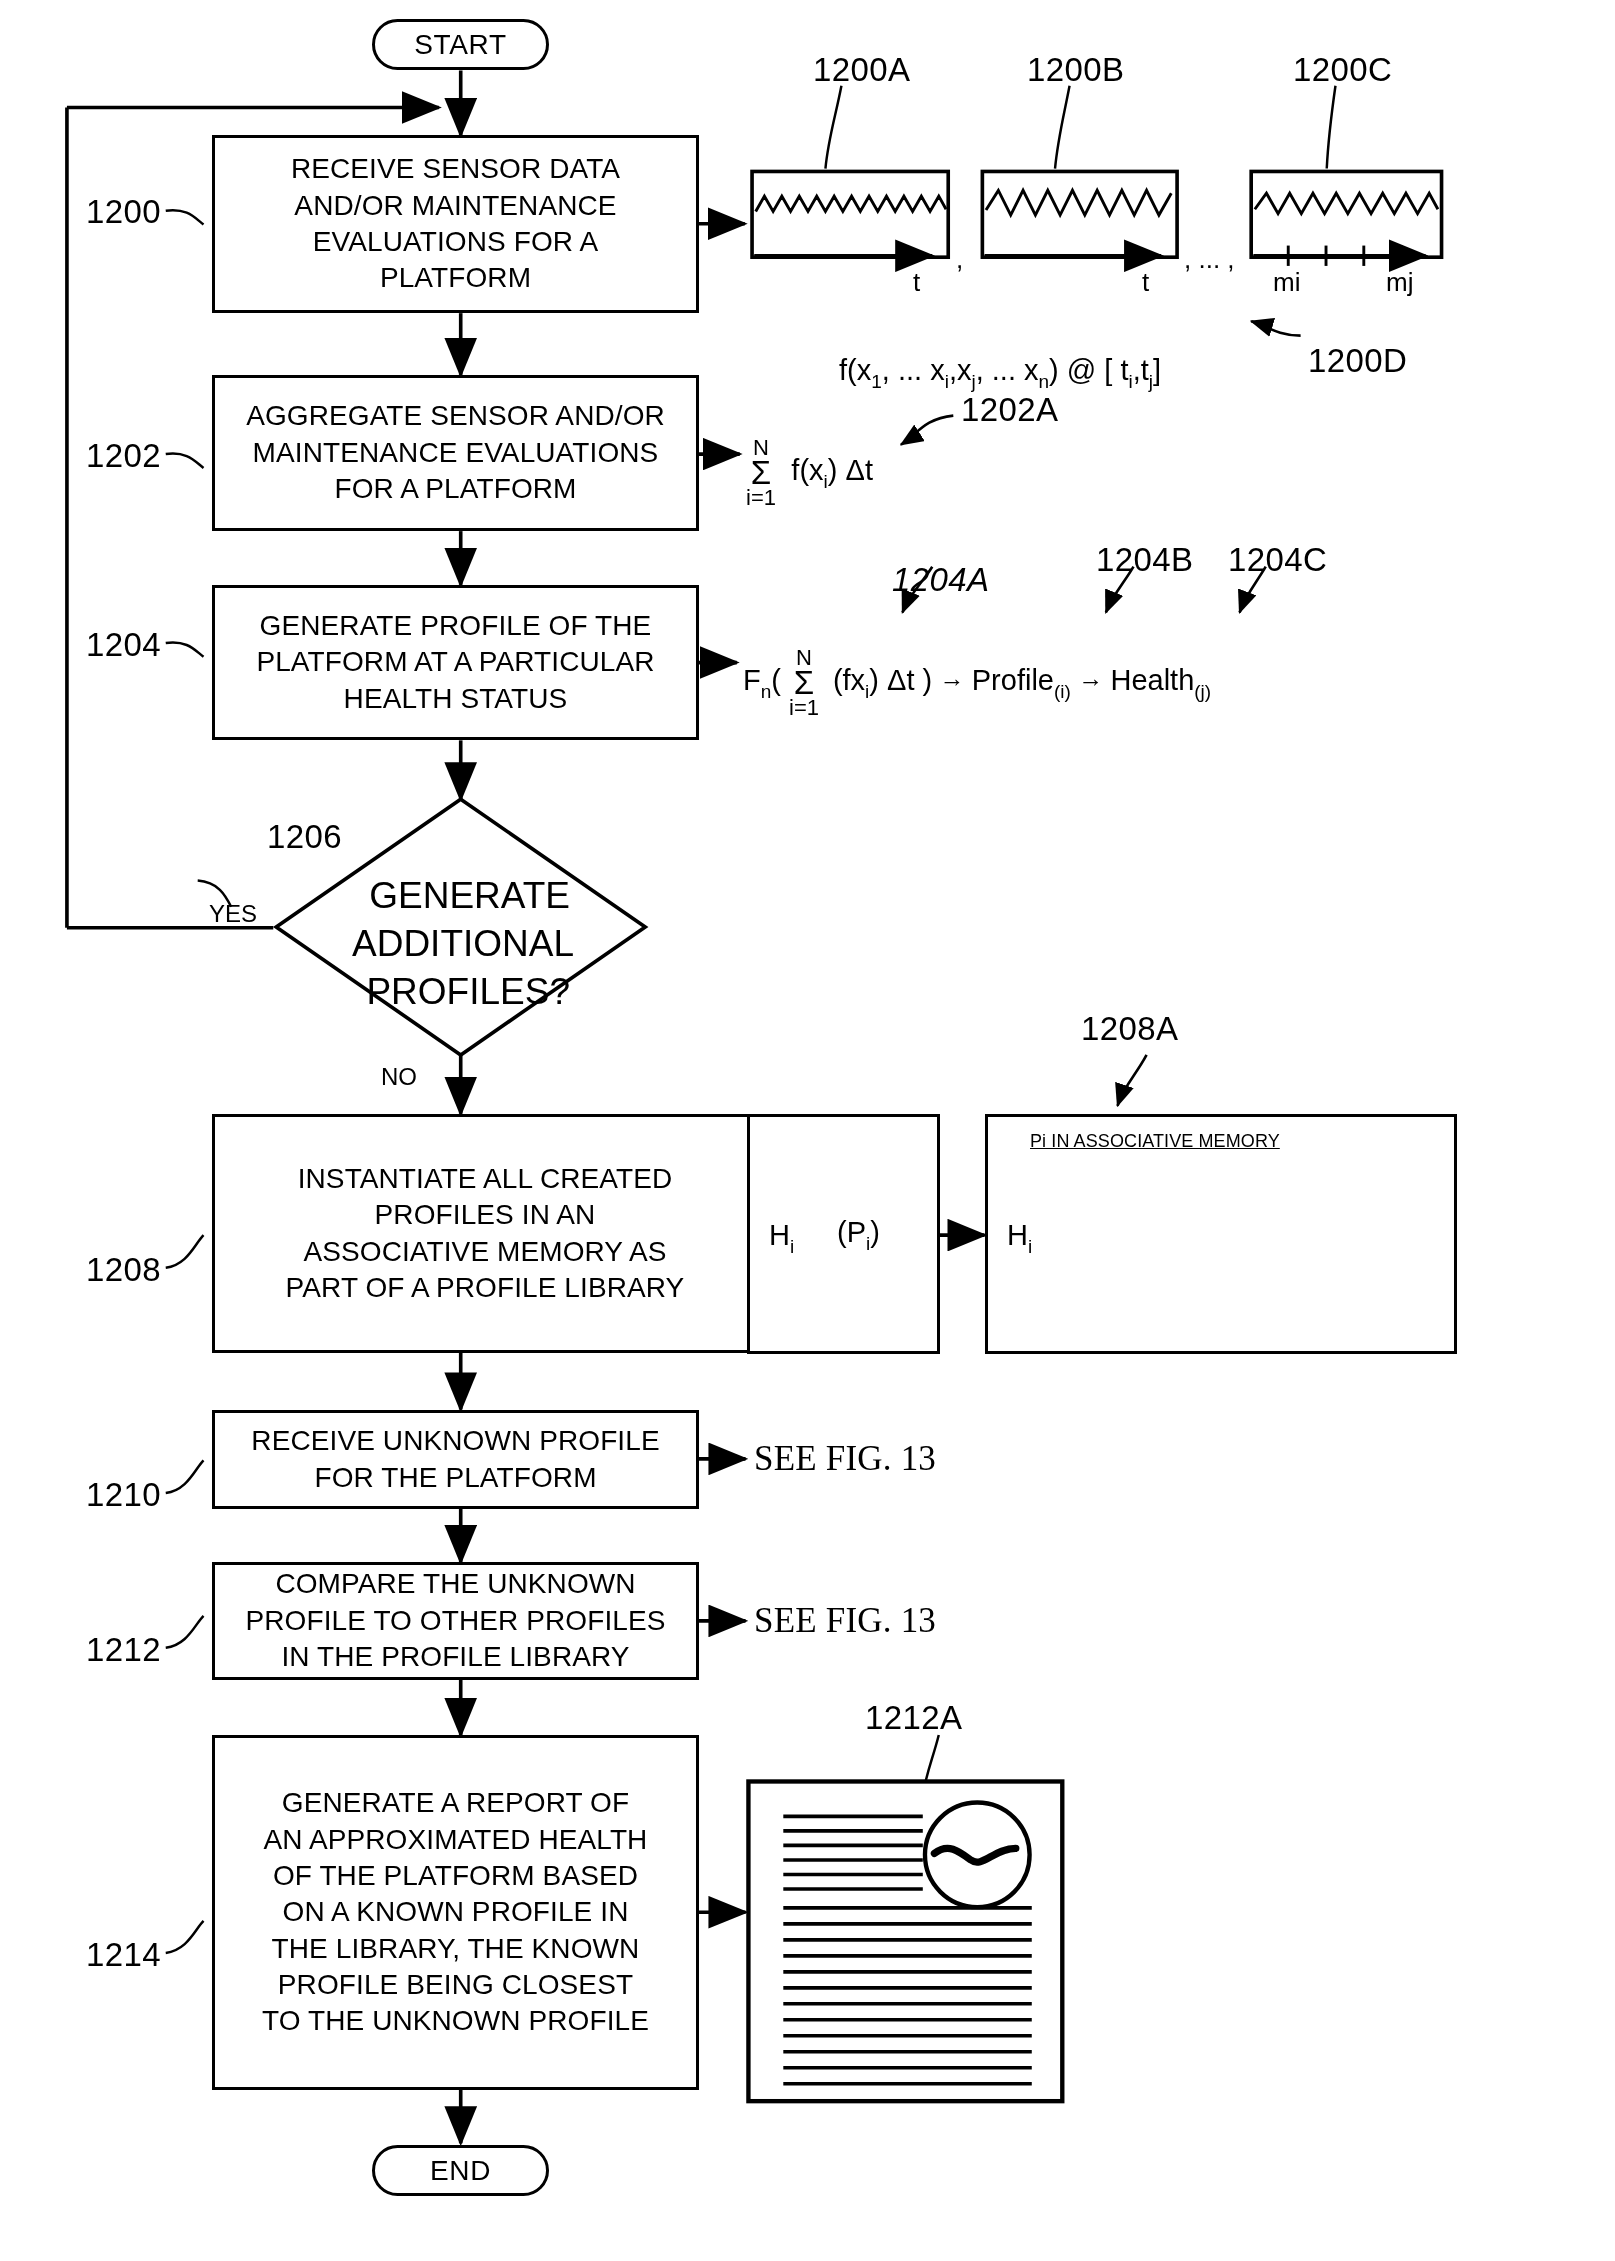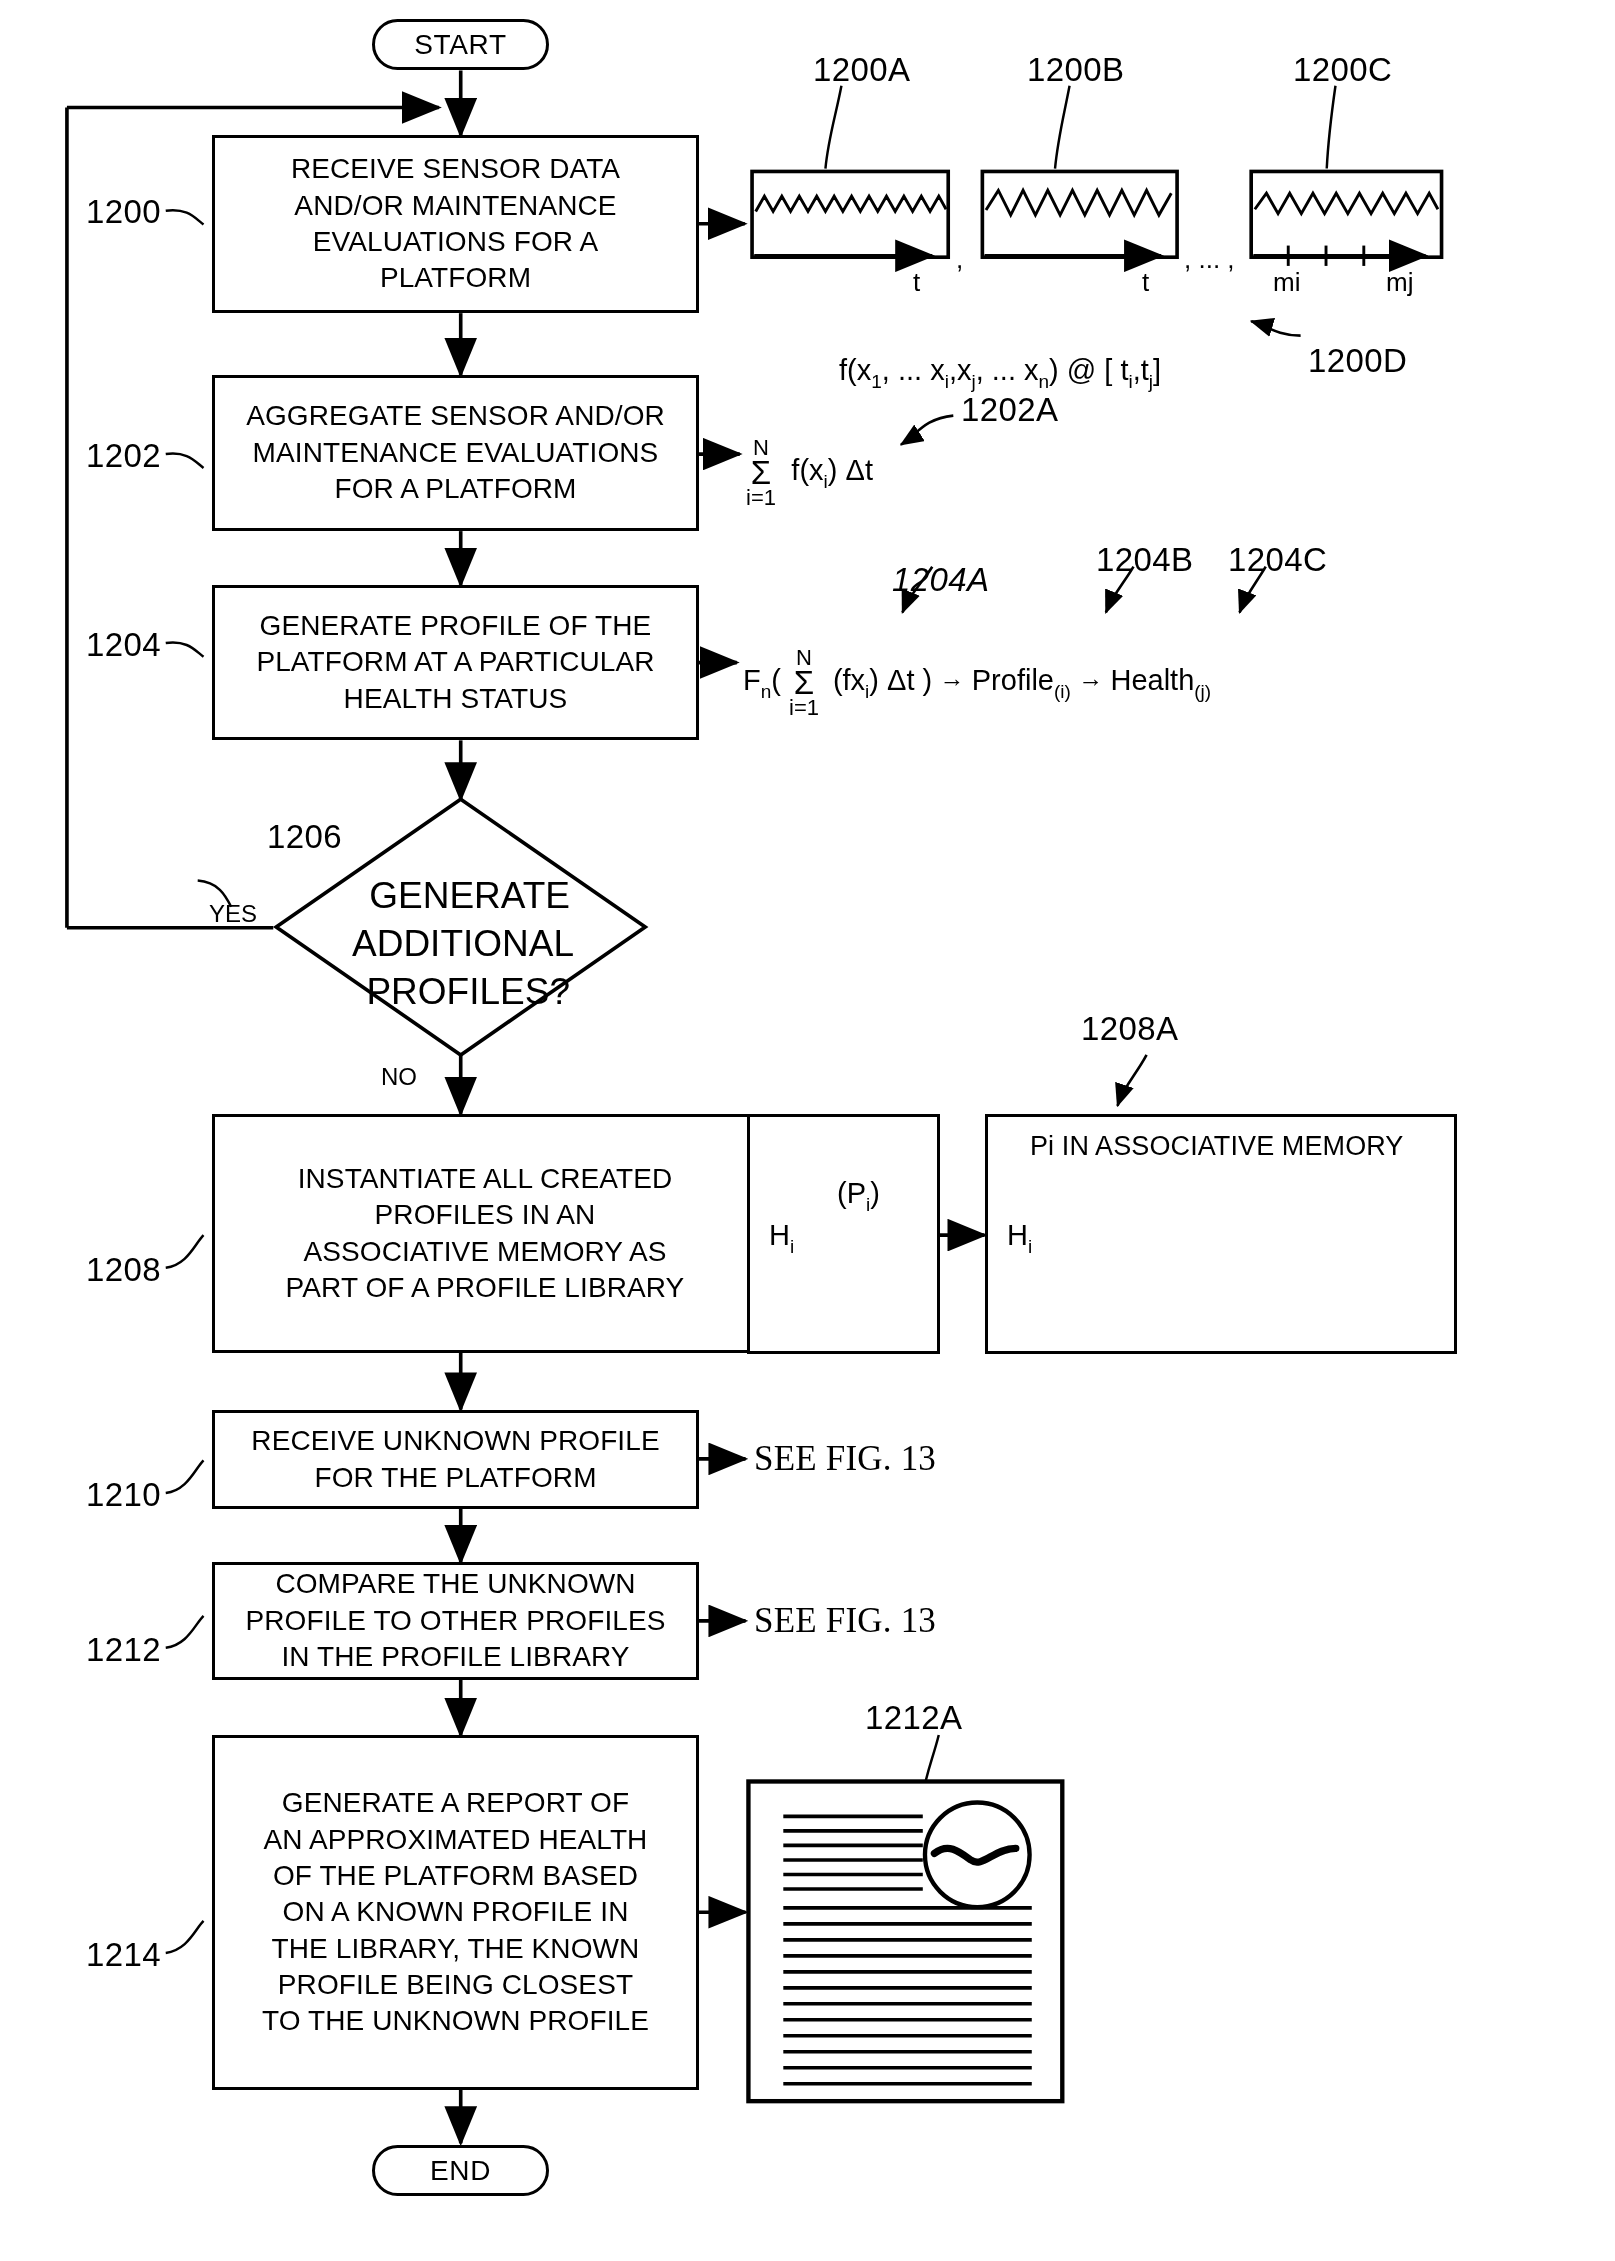--- a/index.html
+++ b/index.html
@@ -18,21 +18,21 @@
   .term .txt{font-size:28px;letter-spacing:0.7px;}
 
   .diamond-label{position:absolute;text-align:right;font-size:37px;line-height:1.30;
                  white-space:pre-line;}
 
   .ref{position:absolute;font-size:33px;letter-spacing:0.4px;white-space:nowrap;}
   .flab{position:absolute;font-size:26px;white-space:nowrap;}
   .ylab{position:absolute;font-size:24px;white-space:nowrap;}
 
   .wbox{position:absolute;border:3.6px solid #000;background:#fff;box-sizing:border-box;}
-  .memtitle{position:absolute;font-size:27px;white-space:nowrap;letter-spacing:0.1px;}
+  .memtitle{position:absolute;font-size:18px;white-space:nowrap;letter-spacing:0.1px;text-decoration:underline;}
 
   .seefig{position:absolute;font-family:"Liberation Serif",serif;font-size:35px;
           white-space:nowrap;letter-spacing:0.2px;}
 
   .formula{position:absolute;font-size:29px;white-space:nowrap;line-height:1;}
   .formula .sub{font-size:19px;vertical-align:-.42em;}
   .sigblk{display:inline-block;text-align:center;line-height:.92;vertical-align:middle;
           font-size:22px;position:relative;top:0.7px;}
   .sigblk .big{font-size:33px;line-height:.9;display:block;}
   .arrowg{font-size:25px;position:relative;top:-2.9px;}
@@ -287,21 +287,21 @@
       <span class="big">Σ</span>
       <span>i=1</span>
     </span>
     <span style="margin-left:5.8px">(fx</span><span class="sub">i</span><span>) Δt )</span><span class="arrowg" style="margin:0 7.3px">→</span><span>Profile</span><span class="sub">(i)</span><span class="arrowg" style="margin:0 7.3px">→</span><span>Health</span><span class="sub">(j)</span>
   </div>
 
   <div class="wbox" style="left:747px;top:1114px;width:193px;height:240px;"></div>
   <div class="formula" style="left:769px;top:1221px;">
     <span>H</span><span class="sub">i</span>
   </div>
-  <div class="formula" style="left:837px;top:1179px;">
+  <div class="formula" style="left:837px;top:1218px;">
     <span>(P</span><span class="sub">i</span><span>)</span>
   </div>
 
   <div class="wbox" style="left:985px;top:1114px;width:472px;height:240px;"></div>
   <div class="memtitle" style="left:1030px;top:1131px;">Pi IN ASSOCIATIVE MEMORY</div>
   <div class="formula" style="left:1007px;top:1221px;">
     <span>H</span><span class="sub">i</span>
   </div>
 
   <div class="seefig" style="left:754px;top:1439px;">SEE FIG. 13</div>

